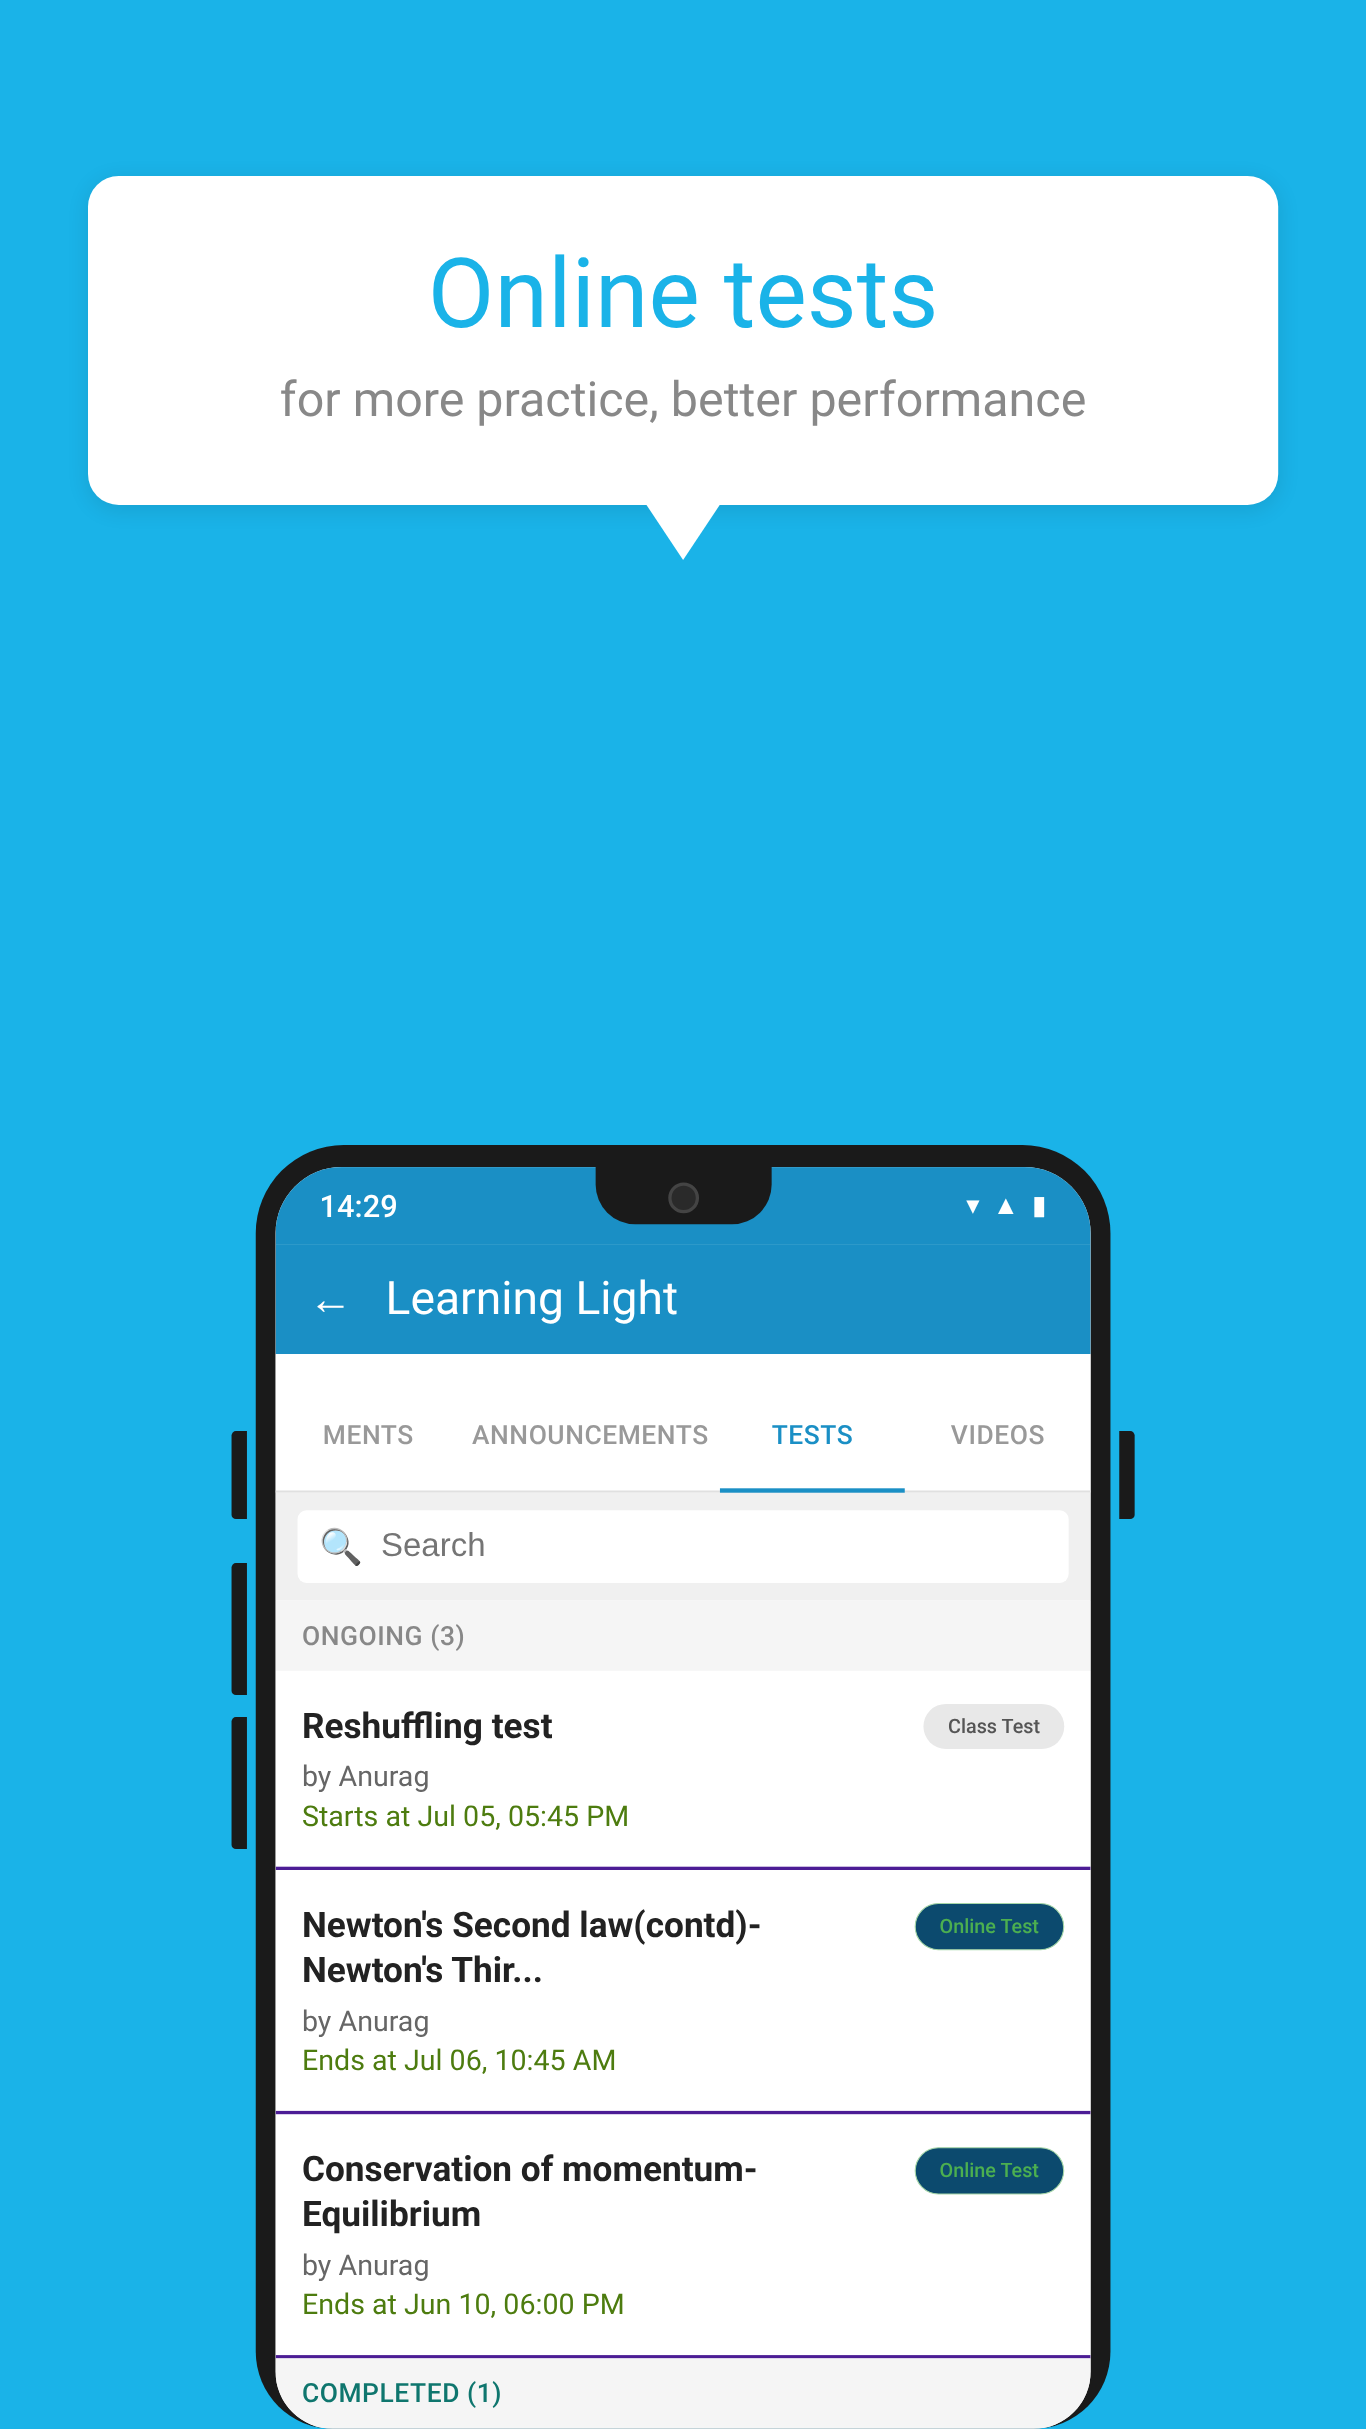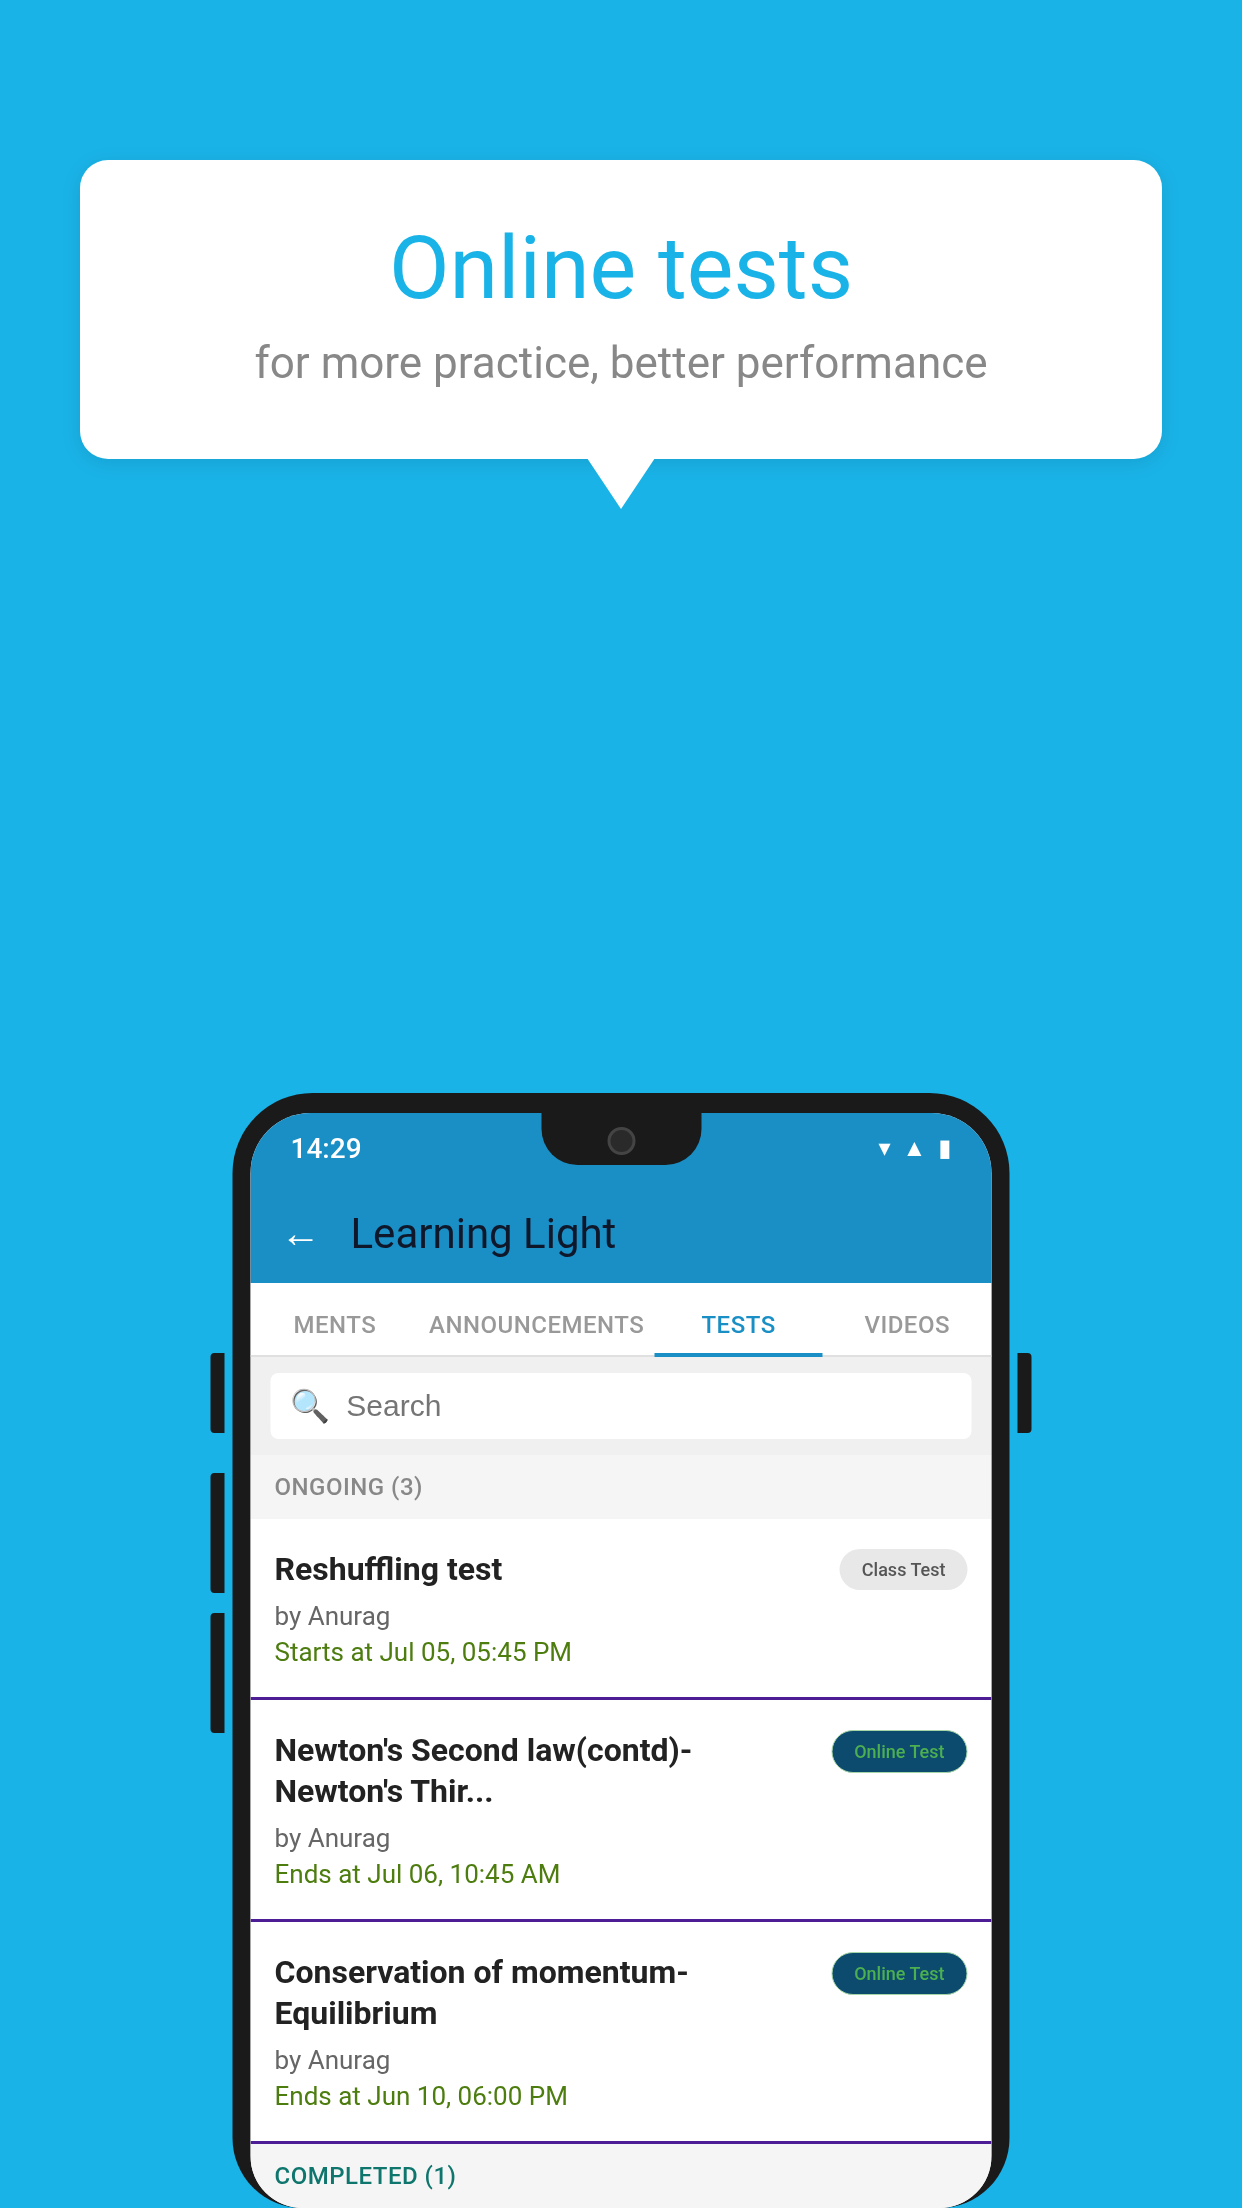--- a/index.html
+++ b/index.html
@@ -159,41 +159,42 @@
       align-items: center;
       padding: 0 30px;
       gap: 30px;
     }
     .back-arrow {
       color: white;
       font-size: 40px;
       cursor: pointer;
     }
     .app-title {
-      color: #0f172a;
+      color: #ffffff;
       font-size: 42px;
       font-weight: 400;
     }
 
     
     .tabs-container {
       background: white;
       display: flex;
       border-bottom: 2px solid #e0e0e0;
     }
     .tab {
       flex: 1;
       text-align: center;
-      padding: 28px 10px 16px;
+      padding: 28px 10px 36px;
       font-size: 24px;
       color: #999;
       font-weight: 500;
       letter-spacing: 0.5px;
       cursor: pointer;
       position: relative;
+      margin-top: 32px;
     }
     .tab.active {
       color: #1a8fc5;
     }
     .tab.active::after {
       content: '';
       position: absolute;
       bottom: -2px;
       left: 0;
       right: 0;

